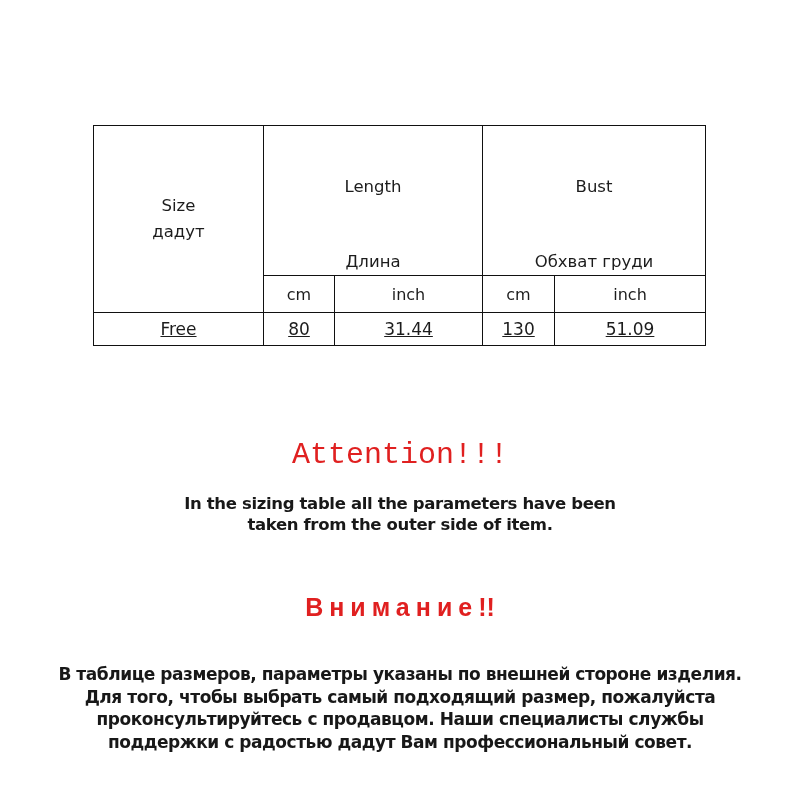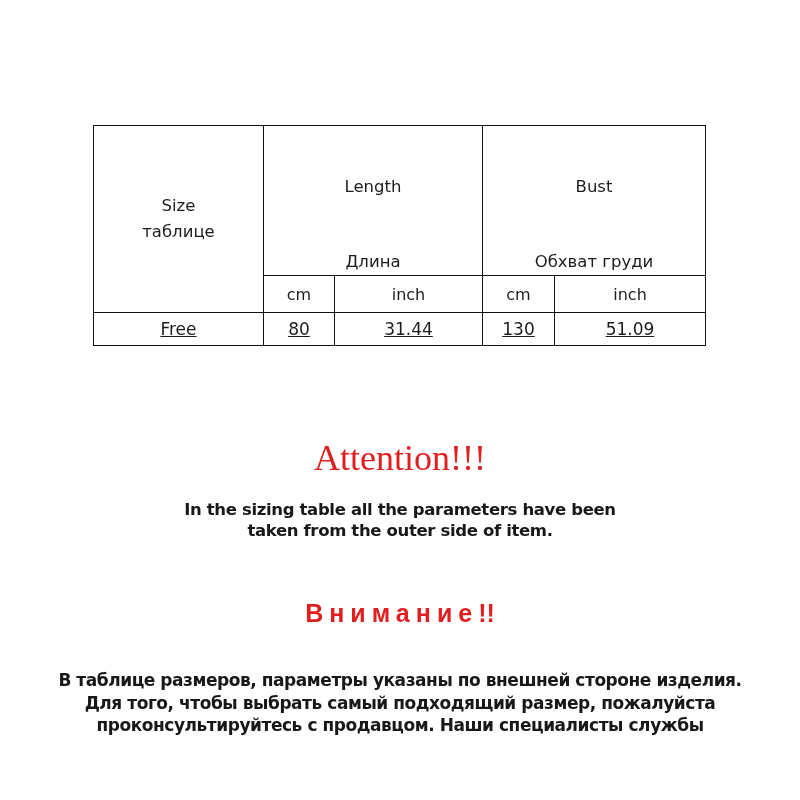--- a/index.html
+++ b/index.html
@@ -77,22 +77,22 @@
   
   .notice {
     position: absolute;
     left: 0;
     top: 440px;
     width: 800px;
     text-align: center;
   }
   .attn-en {
     color: #e02020;
-    font-family: Liberation Serif, serif;
-    font-size: 36px;
+    font-family: Liberation Mono, monospace;
+    font-size: 30px;
     font-weight: normal;
     line-height: 1;
     margin: 0;
     padding: 0 0 2px 0;
   }
   .para {
     font-family: "DejaVu Sans", sans-serif;
     font-weight: bold;
     color: #181818;
     font-size: 16.5px;
@@ -142,21 +142,21 @@
       <col class="col-size">
       <col class="col-lcm">
       <col class="col-linch">
       <col class="col-bcm">
       <col class="col-binch">
     </colgroup>
     <tbody>
       <tr>
         <td class="cell-size-head" rowspan="2">
           <span class="ln">Size</span>
-          <span class="ln">таблице</span>
+          <span class="ln">дадут</span>
         </td>
         <td class="cell-group-head" colspan="2">
           <span class="ln">Length</span>
           <span class="ln">Длина</span>
         </td>
         <td class="cell-group-head" colspan="2">
           <span class="ln">Bust</span>
           <span class="ln">Обхват груди</span>
         </td>
       </tr>
@@ -194,15 +194,16 @@
   <div class="gap-c"></div>
 
   <div class="attn-ru"><span>Внимание</span><span class="bangs">!!</span></div>
 
   <div class="gap-d"></div>
 
   <div class="para-ru">
     <span class="ln">В таблице размеров, параметры указаны по внешней стороне изделия.</span>
     <span class="ln">Для того, чтобы выбрать самый подходящий размер, пожалуйста</span>
     <span class="ln">проконсультируйтесь с продавцом. Наши специалисты службы</span>
+    <span class="ln">поддержки с радостью дадут Вам профессиональный совет.</span>
   </div>
 
 </div>
 
 </body></html>

